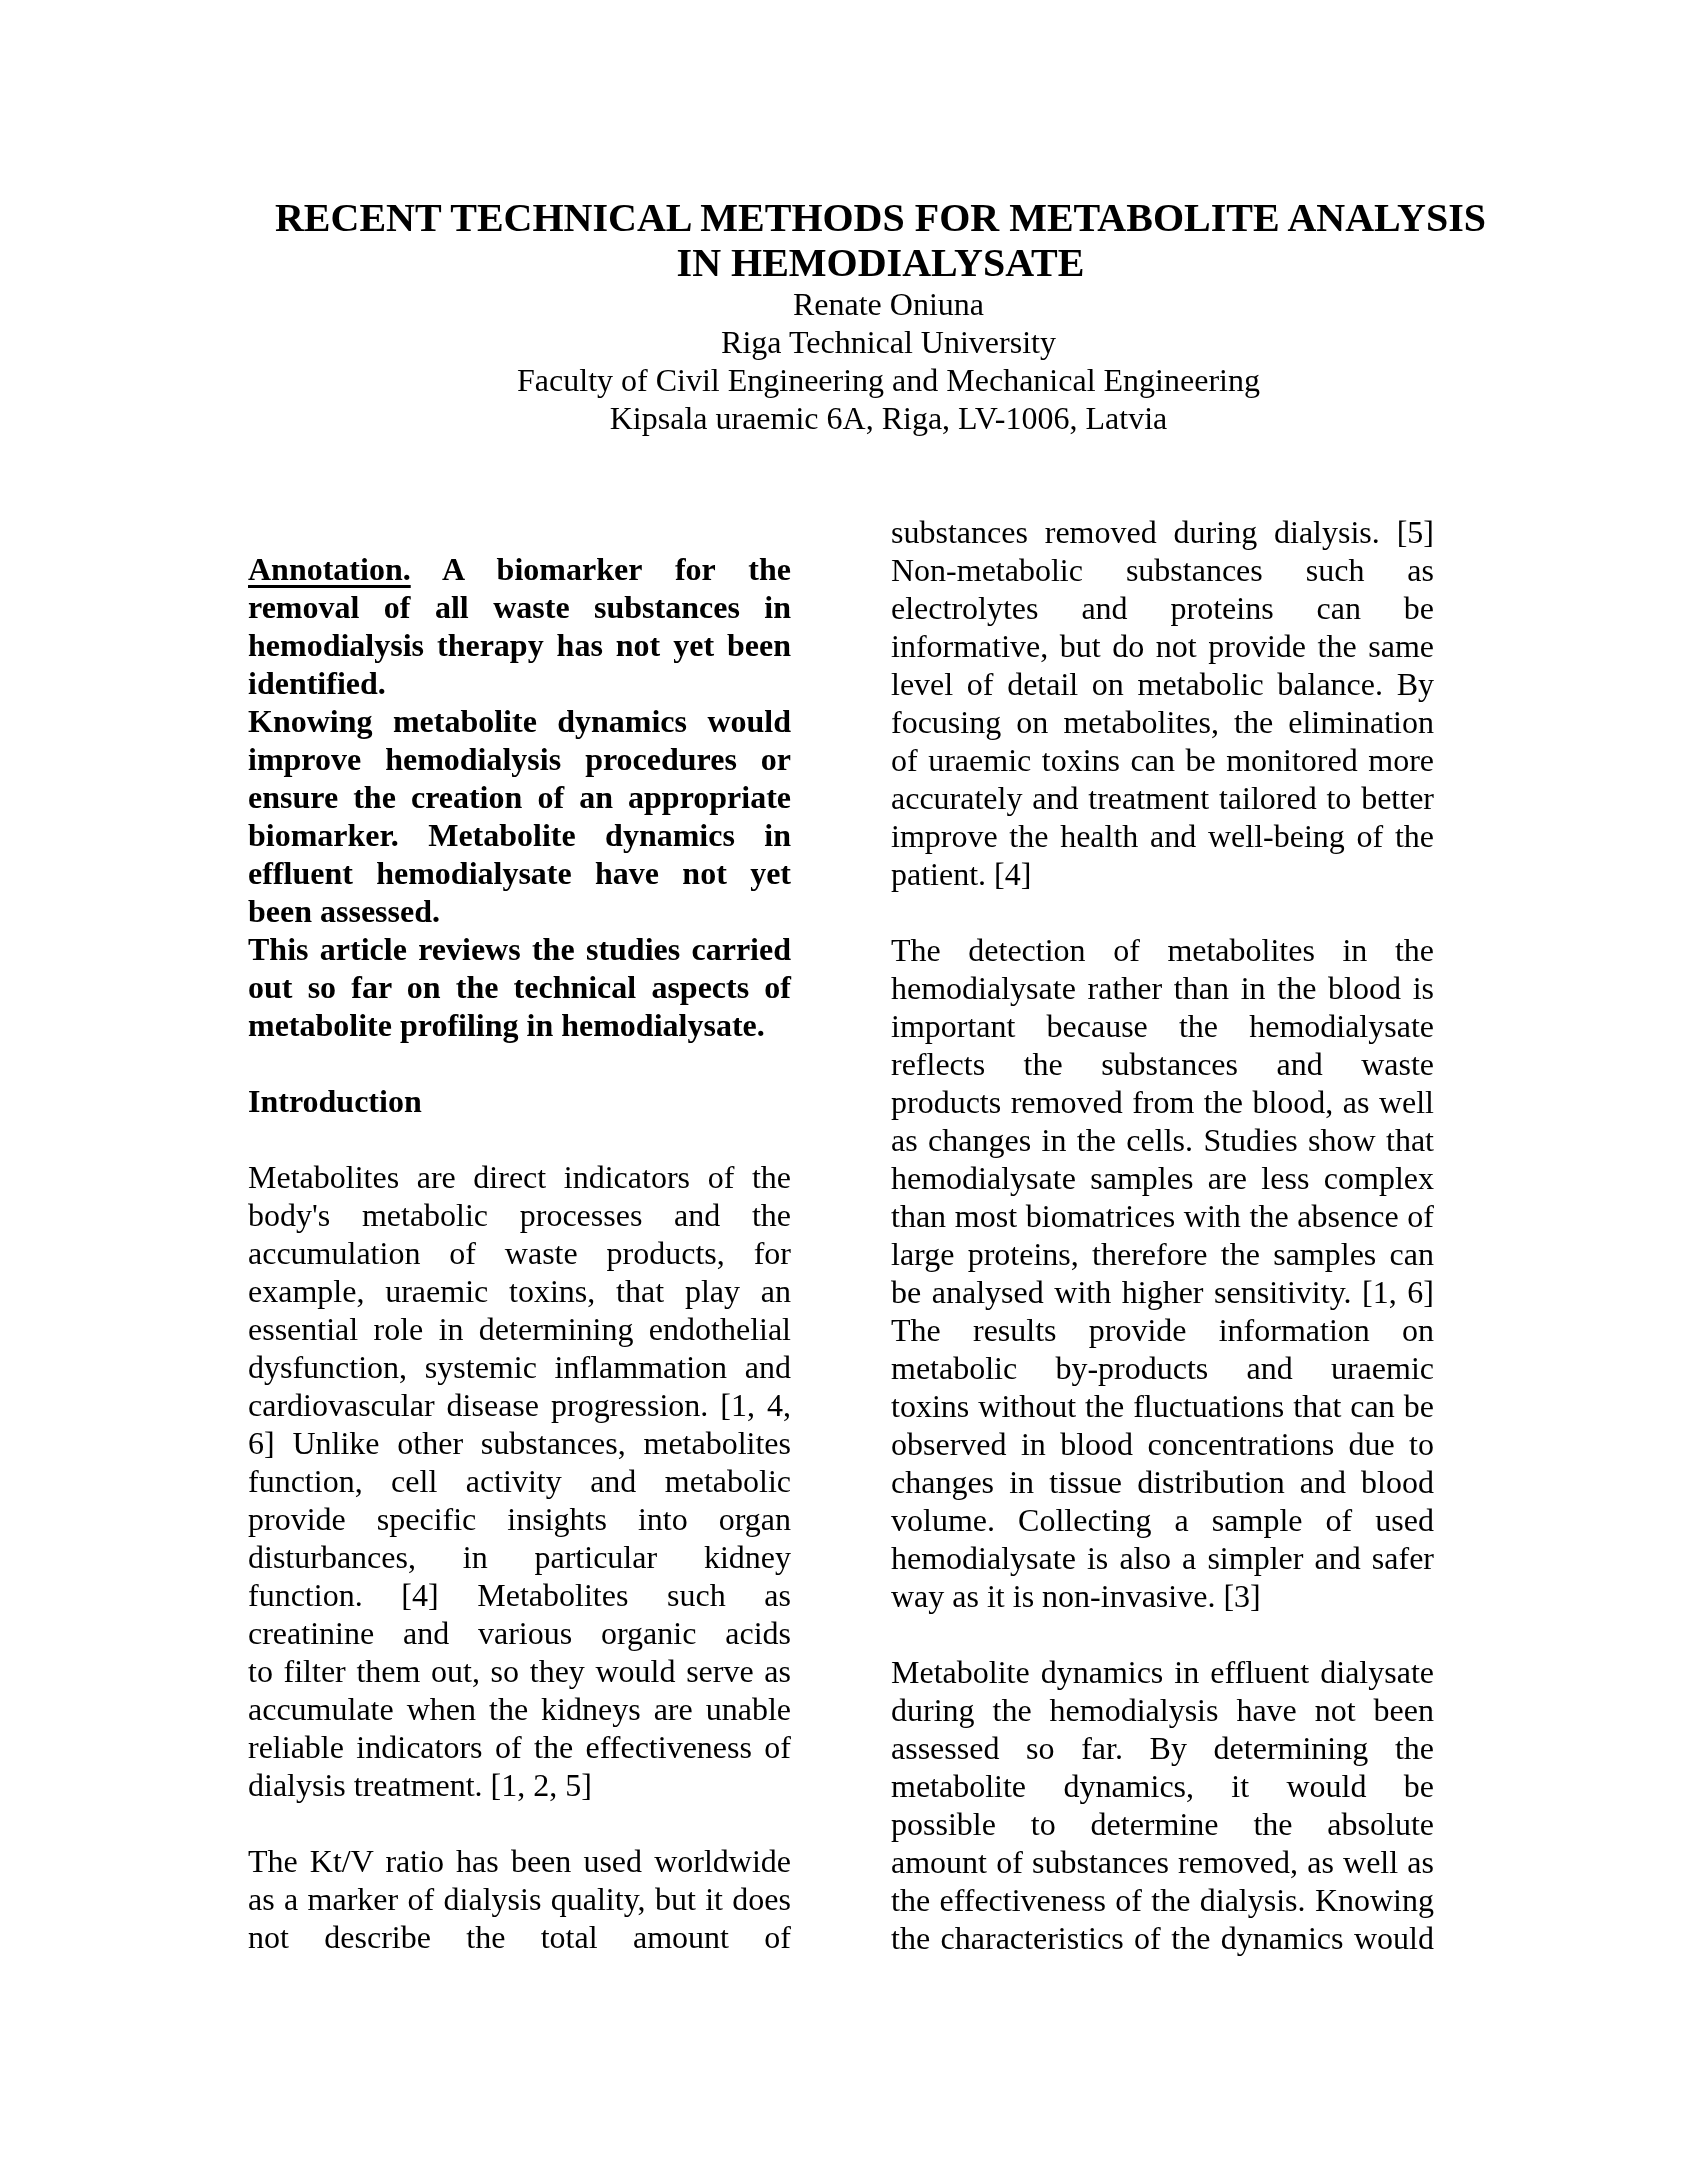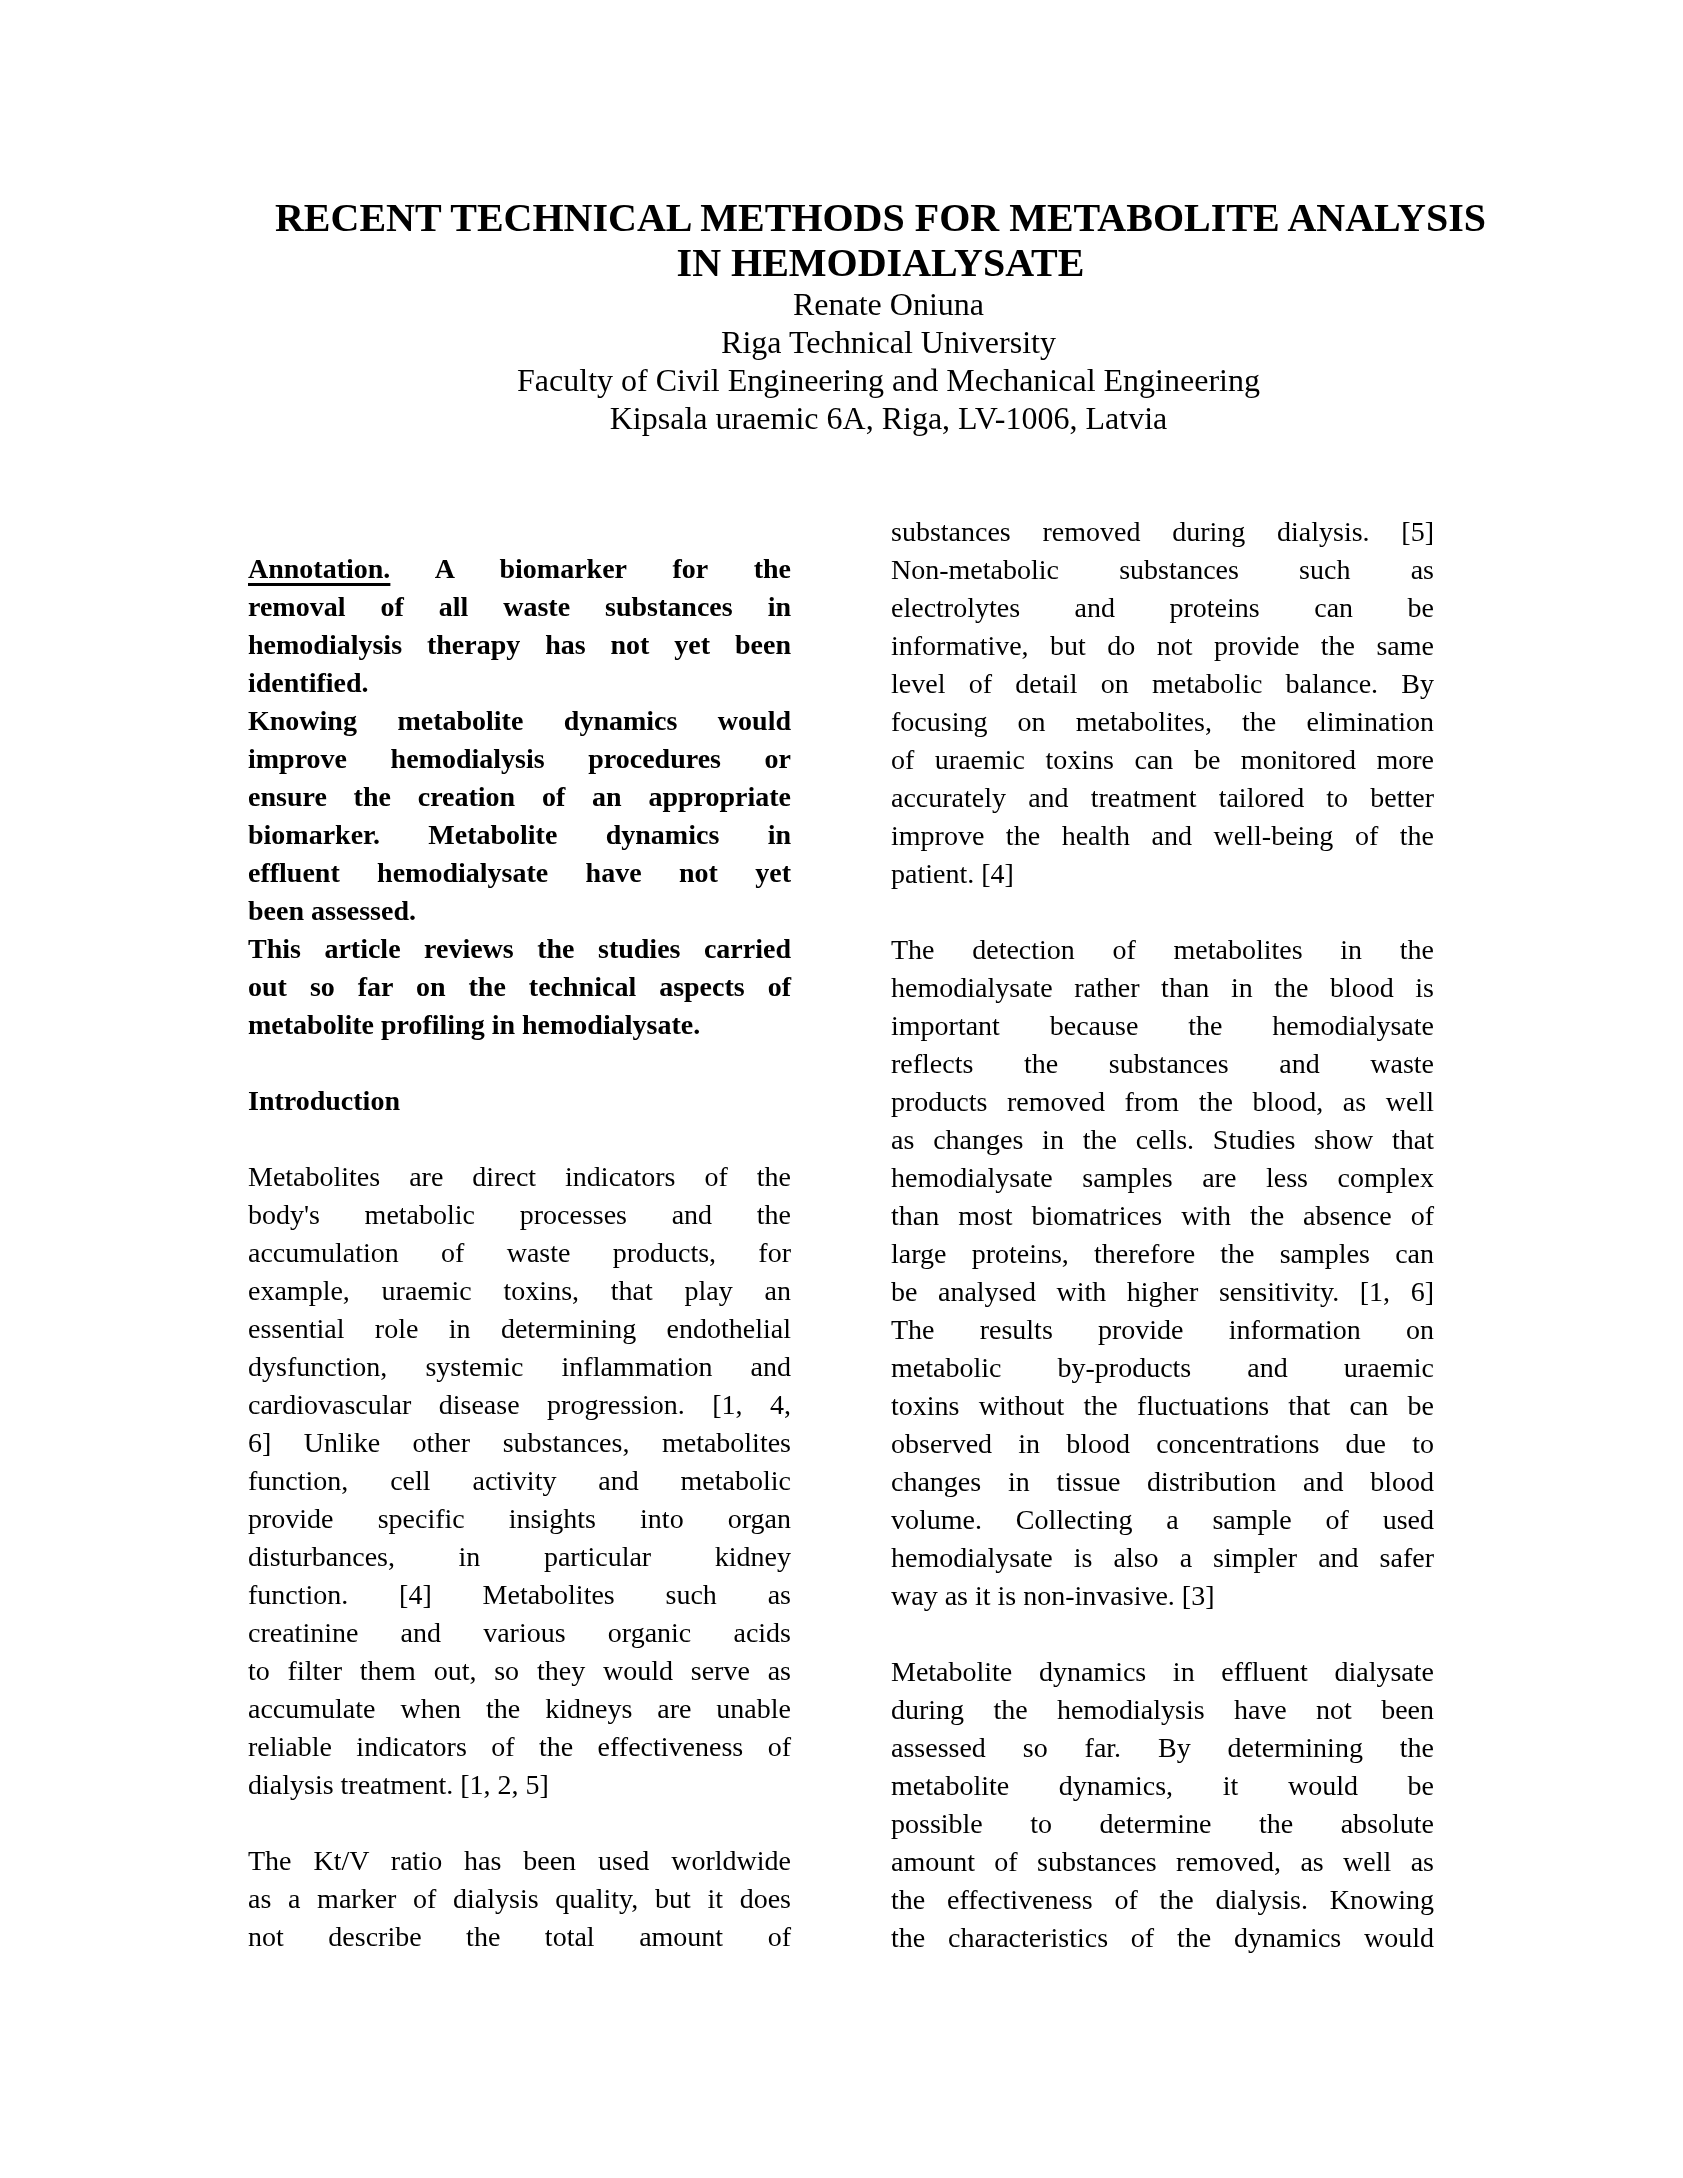--- a/index.html
+++ b/index.html
@@ -1,20 +1,20 @@
 <!DOCTYPE html>
 <html><head>
 <meta charset="utf-8">
 <style>
   html, body { margin: 0; padding: 0; background: #ffffff; }
   body { width: 1683px; height: 2178px; position: relative; overflow: hidden; color: #000; font-family: "Liberation Serif", serif; }
   .header { position: absolute; left: 0; top: 195px; width: 1683px; text-align: center; margin-left: 39px; }
   .title-line { font-weight: bold; font-size: 40px; line-height: 45px; white-space: nowrap; }
   .affil-line { font-size: 32px; line-height: 38px; white-space: nowrap; padding-left: 16px; }
-  .column { position: absolute; width: 543px; font-size: 28px; line-height: 38px; }
+  .column { position: absolute; width: 543px; font-size: 32px; line-height: 38px; }
   .col-left { left: 248px; top: 550px; }
   .col-right { left: 891px; top: 513px; }
   .para { margin: 0; }
   .para.bold { font-weight: bold; }
   .line { display: block; height: 38px; white-space: nowrap; text-align: justify; text-align-last: justify; overflow: visible; }
   .line.last { text-align: left; text-align-last: left; }
   .gap { height: 38px; }
   .lead { text-decoration: underline; text-decoration-thickness: 3px; text-underline-offset: 5px; }
 </style>
 </head>

